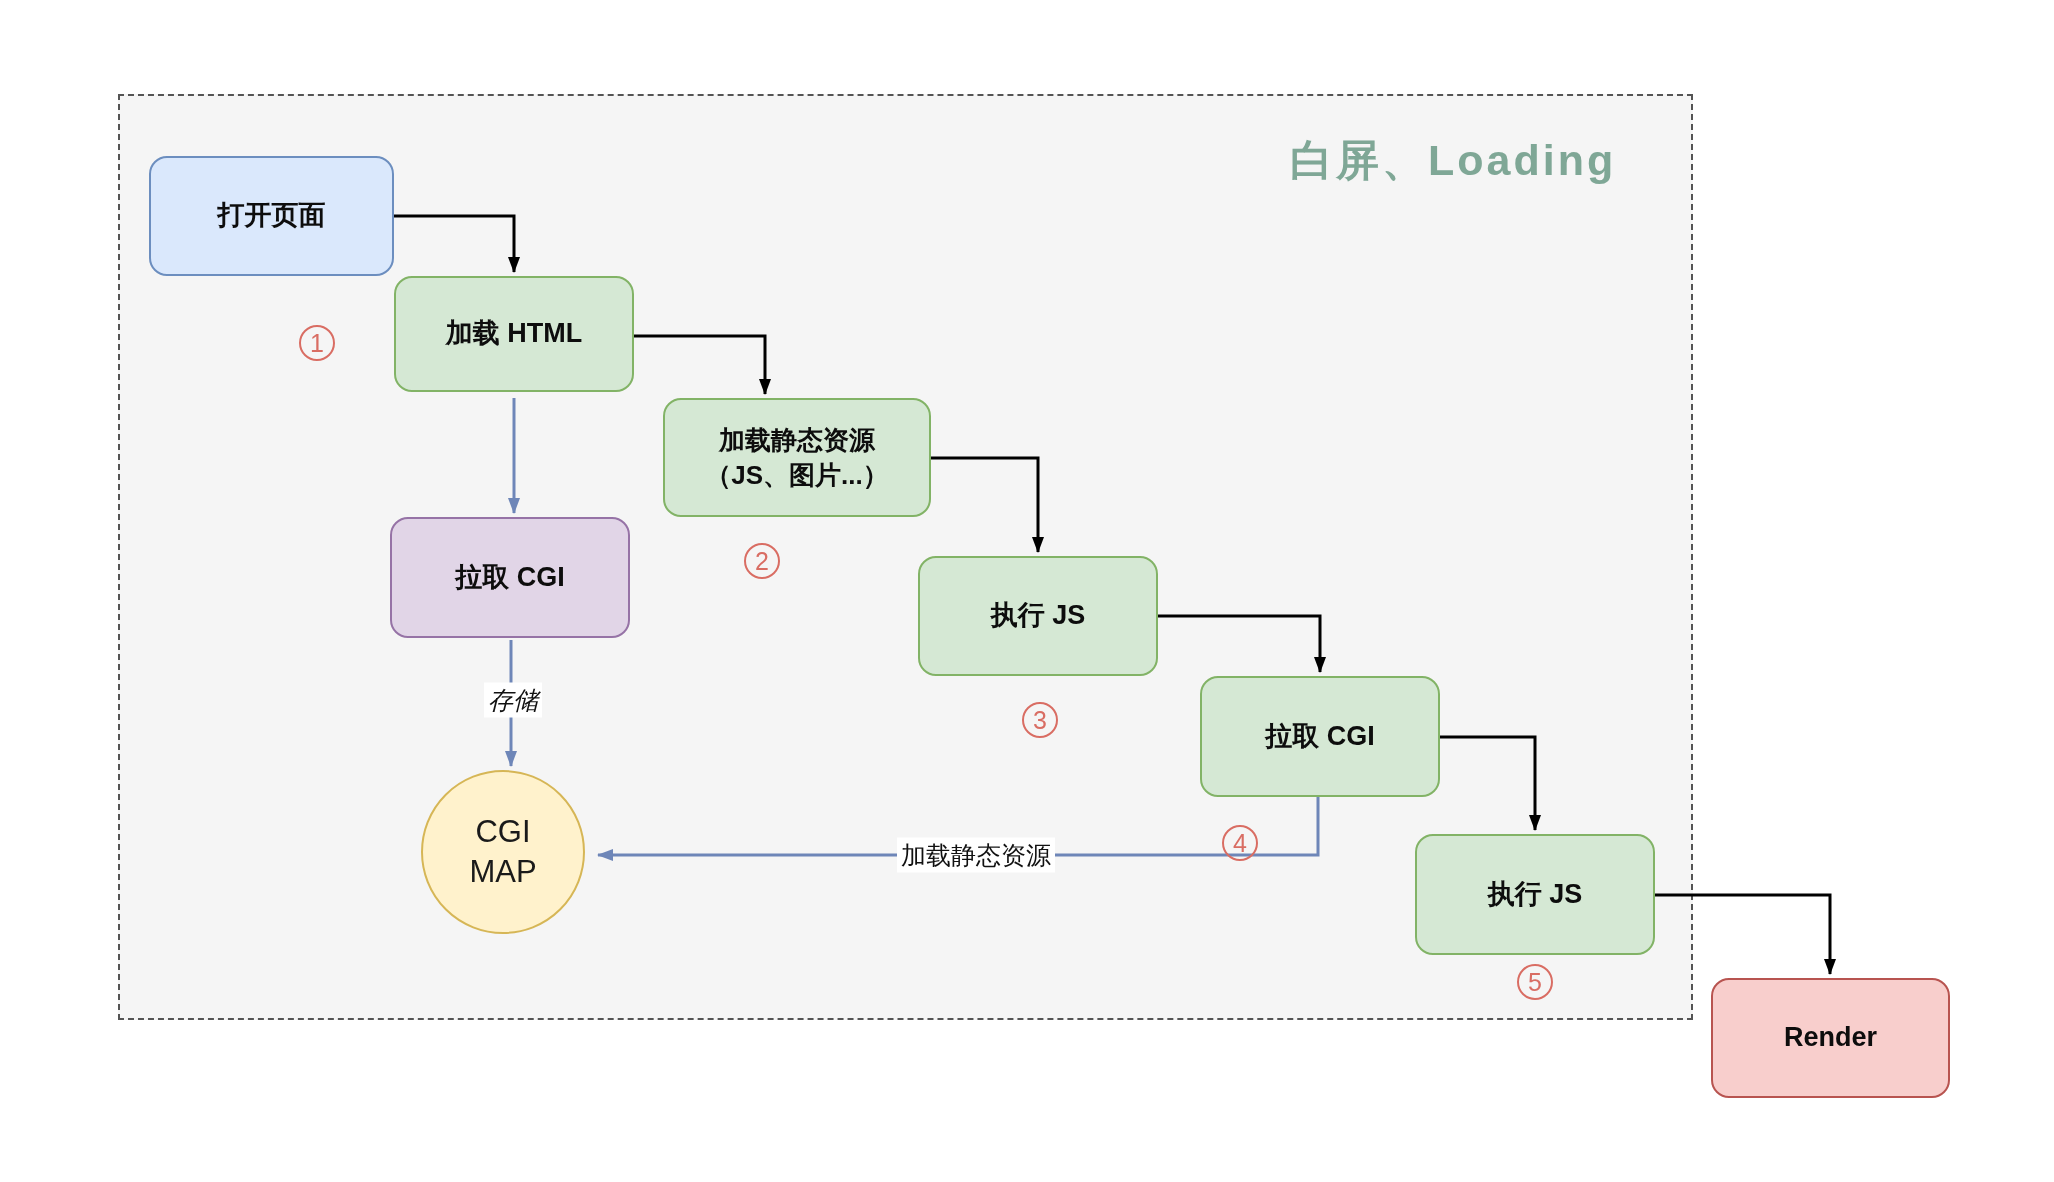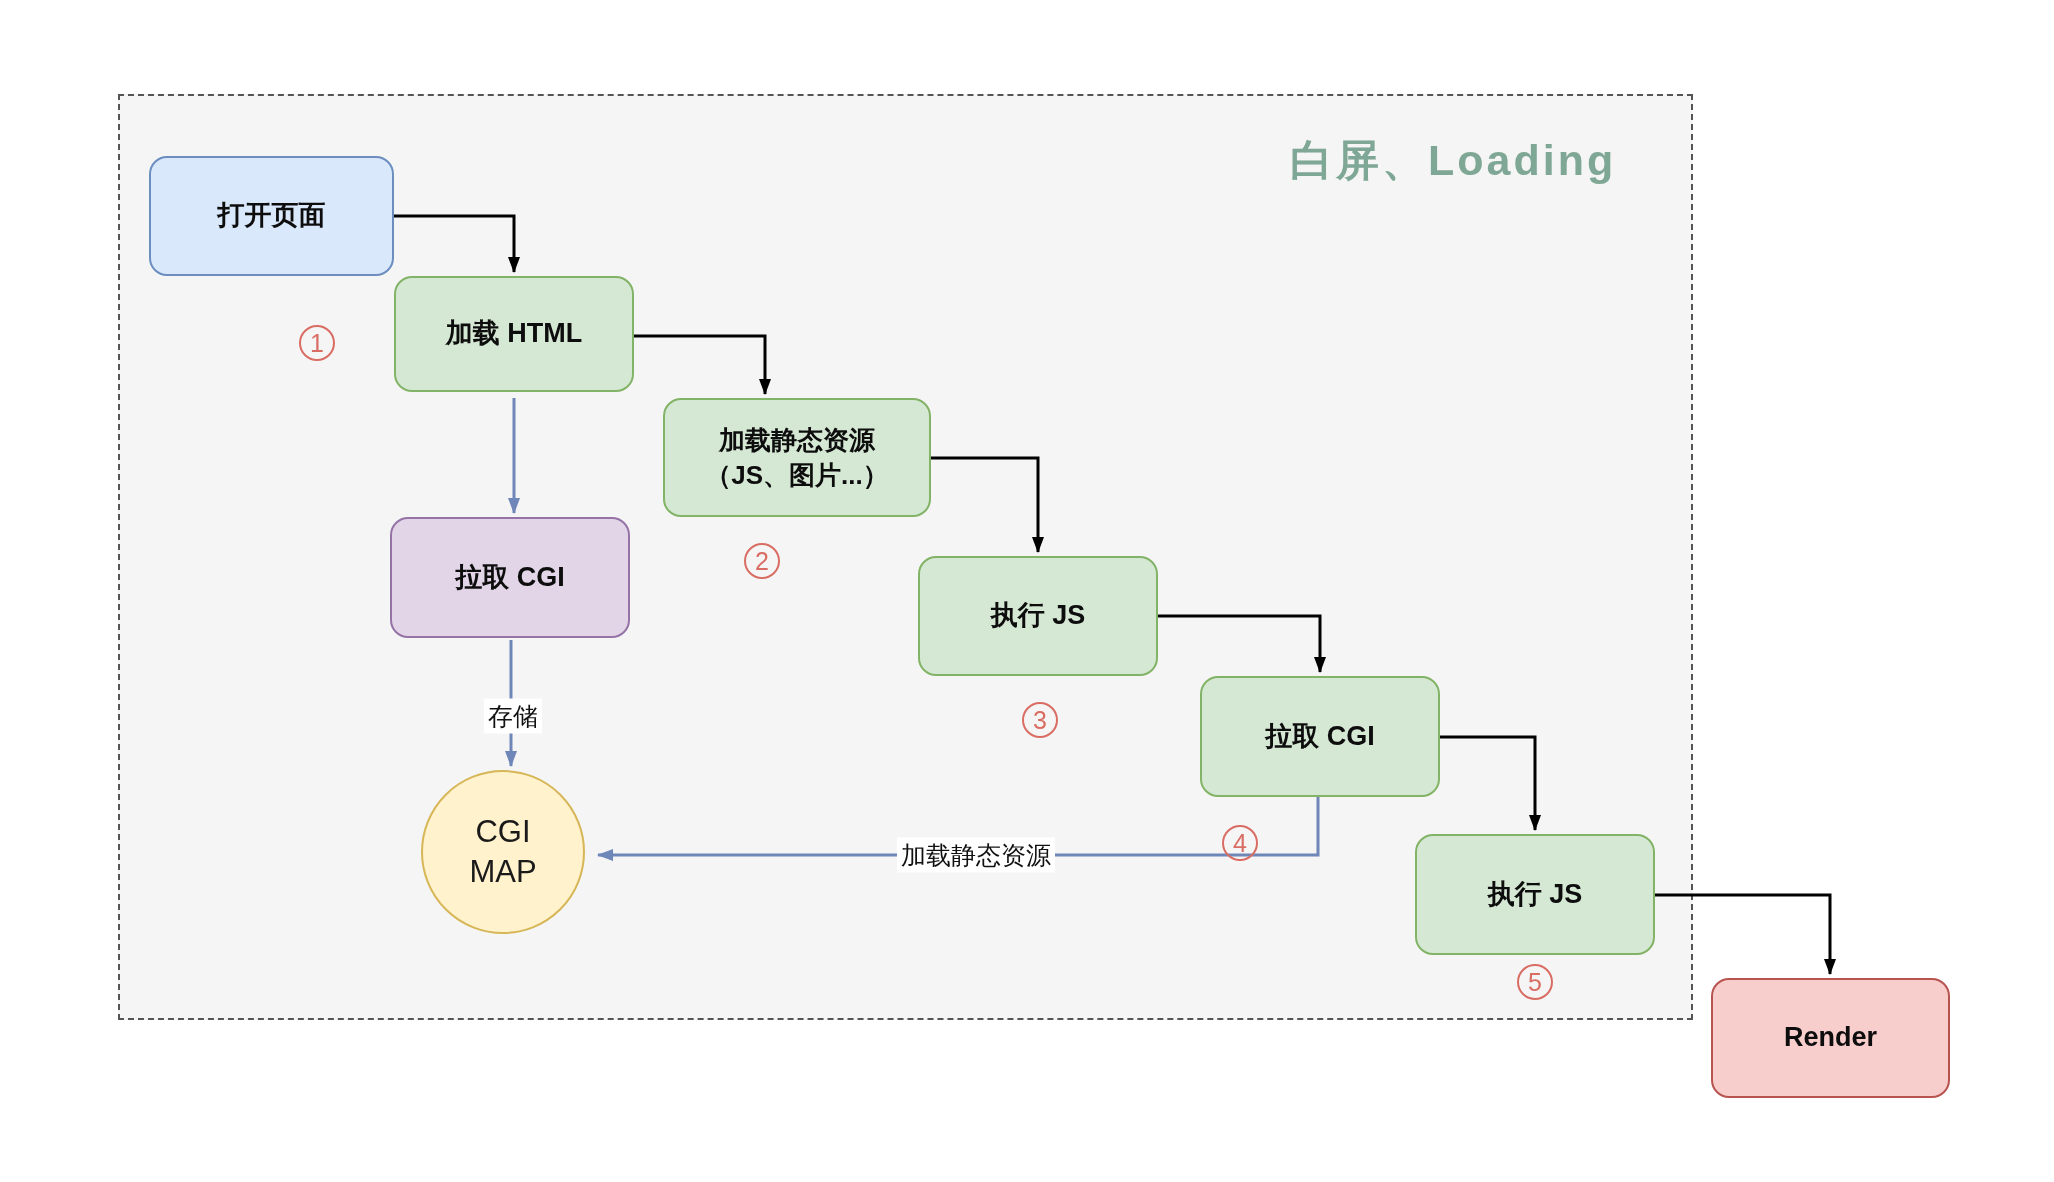--- a/index.html
+++ b/index.html
@@ -155,16 +155,16 @@
   <div class="step-badge" style="left:1022px;top:702px;">
     <span>3</span>
   </div>
   <div class="step-badge" style="left:1222px;top:825px;">
     <span>4</span>
   </div>
   <div class="step-badge" style="left:1517px;top:964px;">
     <span>5</span>
   </div>
 
-  <div class="edge-label" style="left:513px;top:716px;">存储</div>
+  <div class="edge-label" style="left:513px;top:700px;font-style:italic;">存储</div>
   <div class="edge-label" style="left:976px;top:855px;">加载静态资源</div>
 
 </div>
 
 </body></html>

